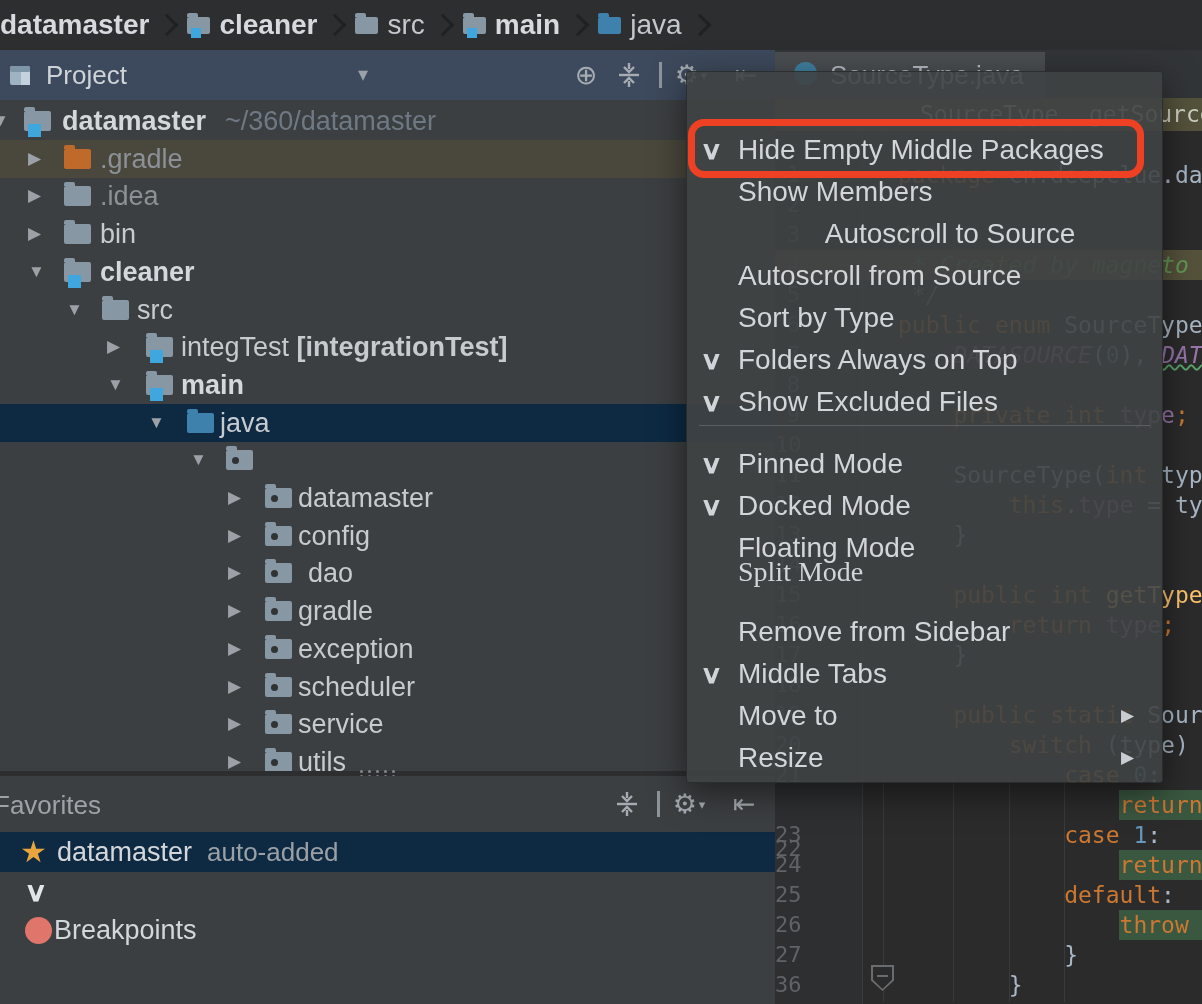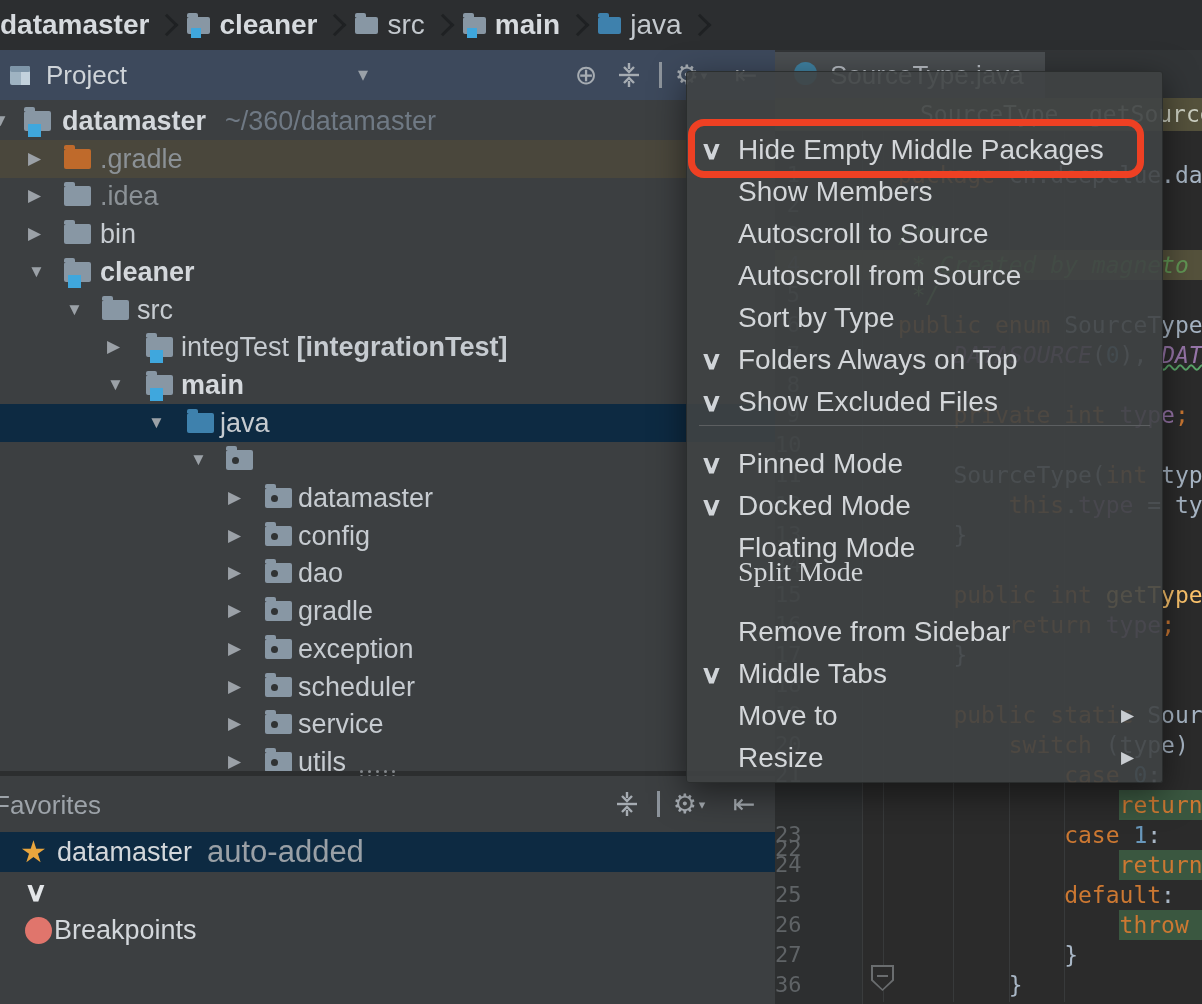--- a/index.html
+++ b/index.html
@@ -54,21 +54,21 @@
   .fav-title{position:absolute;left:-6px;top:14px;font-size:26px;color:#9da3a9;}
   .fav .hico{height:56px;}
   .fav .hsep{top:15px;}
   .frow{position:absolute;left:0;width:775px;height:38px;}
   .frow.sel{background:#0d2a42;height:40px;}
   .fico{position:absolute;left:20px;top:0;height:40px;line-height:40px;}
   .ficostar{color:#e8a53d;font-size:30px;}
   .ficocheck{color:#e3e6e9;font-size:27px;font-weight:bold;transform:scaleX(1.2);transform-origin:left;}
   .ficobp{position:absolute;left:25px;top:7px;width:27px;height:27px;border-radius:50%;background:#e0756c;}
   .flabel{position:absolute;left:57px;top:0;height:40px;line-height:40px;font-size:27px;color:#d3d7db;}
-  .fsuffix{position:absolute;left:207px;top:0;height:40px;line-height:40px;font-size:31px;color:#9aa0a6;}
+  .fsuffix{position:absolute;left:207px;top:0;height:40px;line-height:40px;font-size:26px;color:#9aa0a6;}
   
   .editor{position:absolute;left:775px;top:50px;width:427px;height:954px;background:#2b2b2b;
           overflow:hidden;z-index:1;}
   .tabbar{position:absolute;left:0;top:0;width:427px;height:48px;background:#323537;}
   .tab{position:absolute;left:0;top:2px;width:270px;height:46px;background:#4a4e51;}
   .tabcircle{position:absolute;left:19px;top:10px;width:23px;height:23px;border-radius:50%;background:#3f80a0;}
   .tablabel{position:absolute;left:55px;top:0;height:46px;line-height:46px;font-size:26px;color:#b7bcc3;}
   .navstrip{position:absolute;left:0;top:48px;width:427px;height:33px;background:#55523c;
             font-family:"DejaVu Sans Mono",monospace;font-size:23px;color:#cdd0c2;line-height:33px;}
   .navcls{position:absolute;left:145px;}
@@ -233,21 +233,21 @@
         <span class="tlabel" style="left: 298px;">datamaster</span>
       </div>
       <div class="trow" style="top: 417px;">
         <span class="tarrow" style="left: 228px;">▶</span>
         <span class="fold pkg ticon" style="left: 265px;"></span>
         <span class="tlabel" style="left: 298px;">config</span>
       </div>
       <div class="trow" style="top: 454px;">
         <span class="tarrow" style="left: 228px;">▶</span>
         <span class="fold pkg ticon" style="left: 265px;"></span>
-        <span class="tlabel" style="left: 298px;">dao</span>
+        <span class="tlabel" style="left: 308px;">dao</span>
       </div>
       <div class="trow" style="top: 492px;">
         <span class="tarrow" style="left: 228px;">▶</span>
         <span class="fold pkg ticon" style="left: 265px;"></span>
         <span class="tlabel" style="left: 298px;">gradle</span>
       </div>
       <div class="trow" style="top: 530px;">
         <span class="tarrow" style="left: 228px;">▶</span>
         <span class="fold pkg ticon" style="left: 265px;"></span>
         <span class="tlabel" style="left: 298px;">exception</span>
@@ -399,21 +399,21 @@
     <div class="foldmark">
       <span class="o"></span>
         <span class="i2"></span>
         <span class="mns"></span>
     </div>
   </div>
 
   <div class="menu" id="menu">
       <div class="mitem" style="top: 57px;"><span class="mcheck">∨</span><span>Hide Empty Middle Packages</span></div>
       <div class="mitem" style="top: 99px;"><span>Show Members</span></div>
-      <div class="mitem" style="top: 141px;"><span>Autoscroll to Source</span></div>
+      <div class="mitem" style="top: 141px; text-align: center;"><span>Autoscroll to Source</span></div>
       <div class="mitem" style="top: 183px;"><span>Autoscroll from Source</span></div>
       <div class="mitem" style="top: 225px;"><span>Sort by Type</span></div>
       <div class="mitem" style="top: 267px;"><span class="mcheck">∨</span><span>Folders Always on Top</span></div>
       <div class="mitem" style="top: 309px;"><span class="mcheck">∨</span><span>Show Excluded Files</span></div>
       <div class="msep" style="top: 353px;"></div>
       <div class="mitem" style="top: 371px;"><span class="mcheck">∨</span><span>Pinned Mode</span></div>
       <div class="mitem" style="top: 413px;"><span class="mcheck">∨</span><span>Docked Mode</span></div>
       <div class="mitem" style="top: 455px;"><span>Floating Mode</span></div>
       <div class="mitem" style="top: 479px; font-family: Liberation Serif, serif;"><span>Split Mode</span></div>
       <div class="mitem" style="top: 539px;"><span>Remove from Sidebar</span></div>

